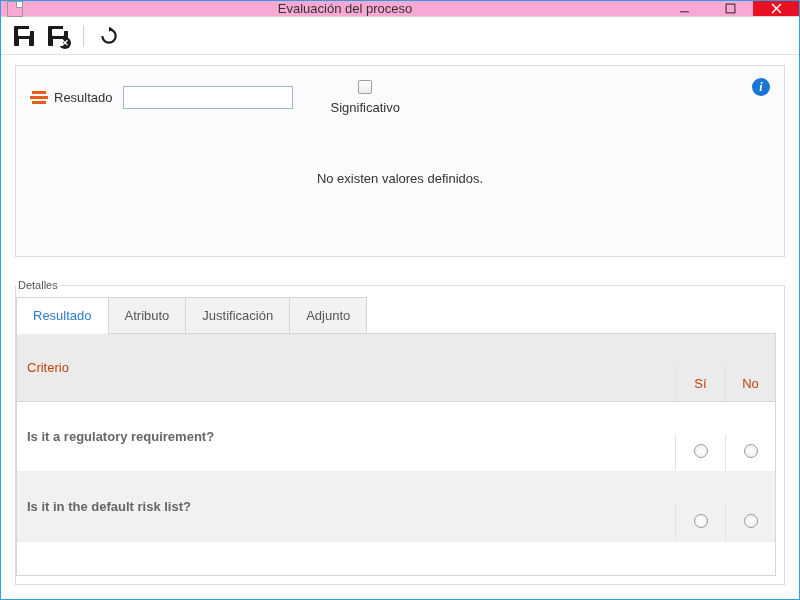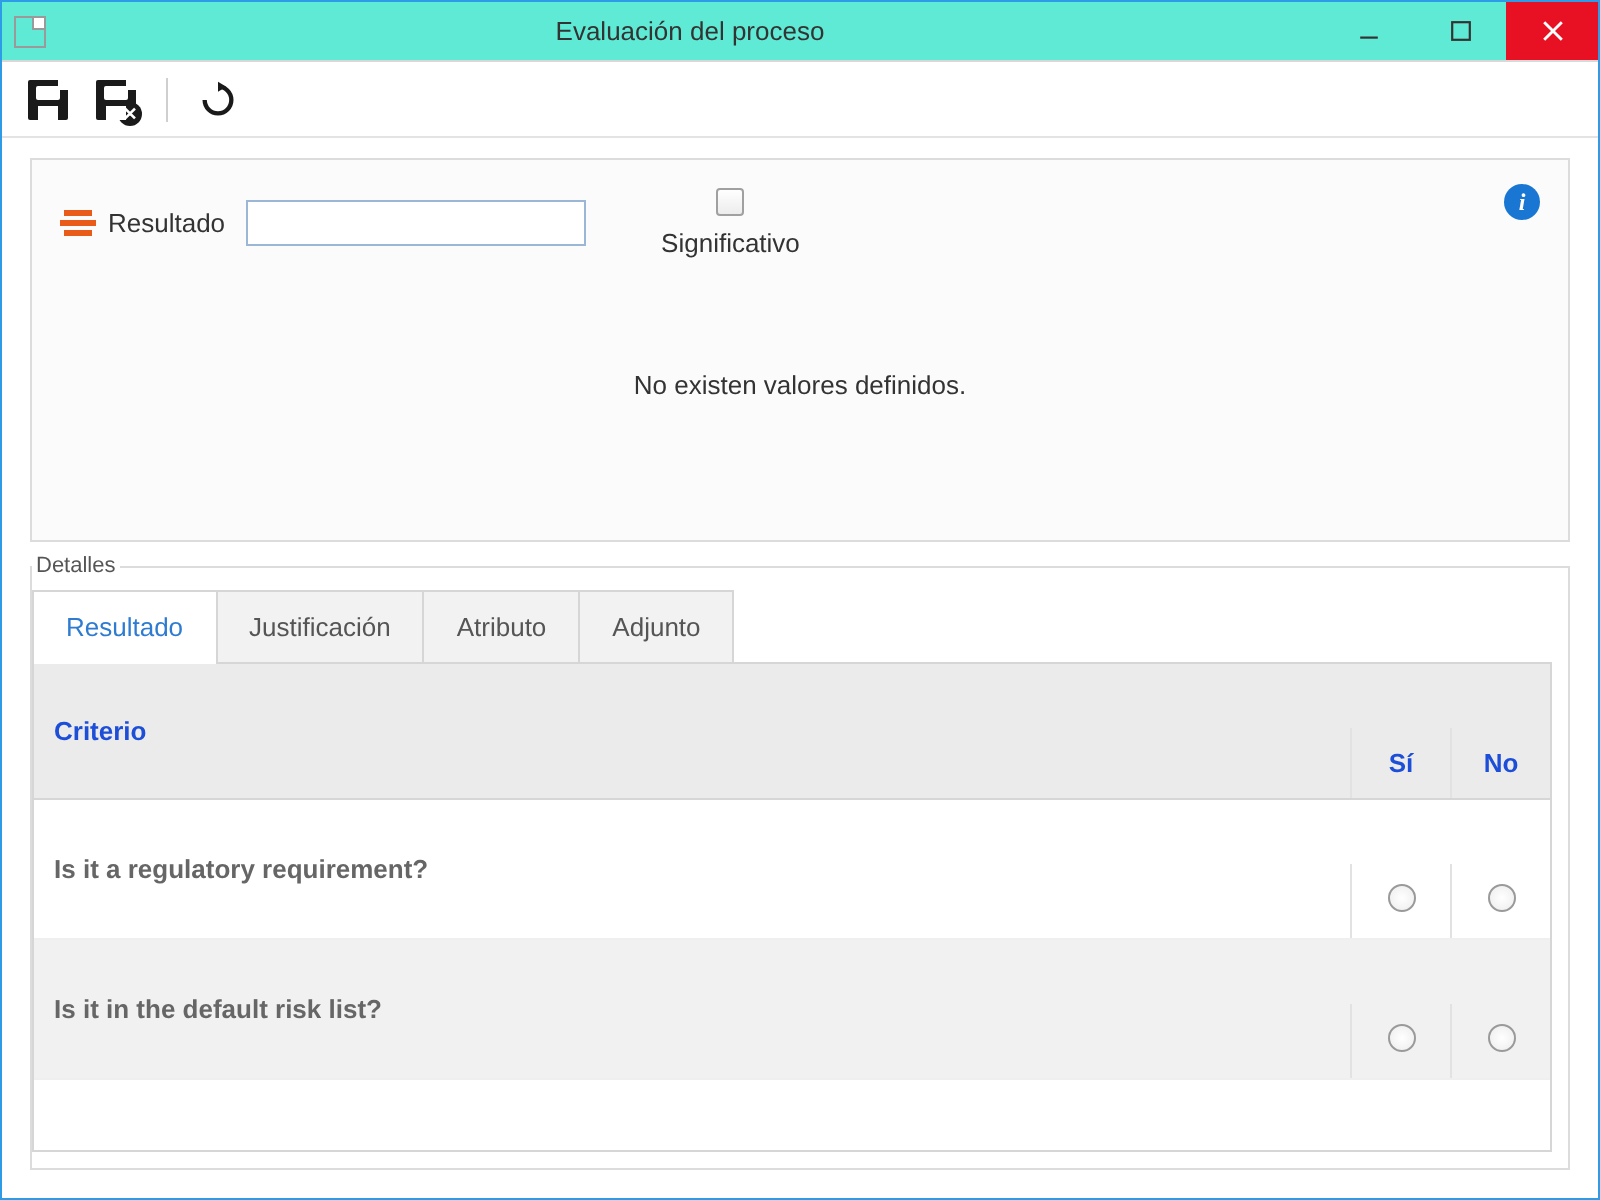--- a/index.html
+++ b/index.html
@@ -1,35 +1,35 @@
 <!DOCTYPE html>
 <html><head>
 <meta charset="utf-8">
 <style>
   * { box-sizing: border-box; margin: 0; padding: 0; }
   html, body { width: 800px; height: 600px; overflow: hidden; font-family: "Segoe UI", Tahoma, sans-serif; font-size: 13px; background: #fff; }
   .window { width: 800px; height: 600px; border: 1px solid #2e9be6; display: flex; flex-direction: column; background: #fff; }
-  .titlebar { height: 30px; background: #5eead4; display: flex; align-items: center; border-bottom: 1px solid #d8d8d8; }
+  .titlebar { height: 16px; background: #f9a8d4; display: flex; align-items: center; border-bottom: 1px solid #d8d8d8; }
   .titlebar .app-icon { width: 16px; height: 16px; margin: 0 6px; display:inline-block; border:1px solid #9a9a9a; position:relative; }
   .titlebar .app-icon::before { content:""; position:absolute; top:0; right:0; width:5px; height:5px; border-left:1px solid #9a9a9a; border-bottom:1px solid #9a9a9a; background:#fff; }
   .titlebar .title { flex:1; text-align:center; font-size:13px; color:#333; }
   .win-buttons { display:flex; height:100%; }
   .win-btn { width:46px; height:100%; display:flex; align-items:center; justify-content:center; color:#333; cursor:pointer; }
   .win-btn.close { background:#e81123; color:#fff; }
   .win-btn svg { width:11px; height:11px; }
   .toolbar { height:38px; background:#fff; display:flex; align-items:center; padding:0 8px; border-bottom:1px solid #e3e3e3; gap:4px; }
   .tool-btn { width:30px; height:30px; display:flex; align-items:center; justify-content:center; cursor:pointer; position:relative; }
   .tool-sep { width:1px; height:22px; background:#cfcfcf; margin:0 6px; }
   .save-icon { width:20px; height:20px; background:#1a1a1a; position:relative; border-radius:1px; }
   .save-icon::before { content:""; position:absolute; top:3px; left:4px; width:12px; height:7px; background:#fff; border-radius:1px; }
   .save-icon::after { content:""; position:absolute; bottom:0; left:5px; width:10px; height:7px; background:#fff; border-top:3px solid #1a1a1a; }
   .save-clip { position:absolute; top:0; right:0; width:5px; height:5px; background:#fff; }
   .save-x { position:absolute; bottom:-3px; right:-3px; width:12px; height:12px; border-radius:50%; background:#1a1a1a; color:#fff; font-size:9px; line-height:12px; text-align:center; font-weight:bold; }
   .refresh-icon svg { width:20px; height:20px; }
-  .content { flex:1; padding:10px 14px 14px 14px; display:flex; flex-direction:column; gap:0; }
+  .content { flex:1; padding:10px 14px 14px 14px; display:flex; flex-direction:column; gap:16px; }
   .panel { border:1px solid #dcdcdc; background:#fbfbfb; padding:14px 14px 10px 14px; position:relative; }
   .header-row { display:flex; align-items:center; gap:6px; }
   .result-icon { width:18px; height:14px; position:relative; }
   .result-icon .bar { position:absolute; left:0; width:18px; height:3px; background:#e85b19; }
   .result-icon .bar.t { top:0; width:14px; left:2px; }
   .result-icon .bar.m { top:5px; }
   .result-icon .bar.b { top:10px; width:14px; left:2px; }
   .lbl { color:#333; font-size:13px; }
   .result-input { width:170px; height:23px; border:1px solid #9bb7d6; background:#fff; padding:0 4px; margin-left:4px; }
   .sig-group { display:flex; align-items:center; gap:6px; margin-left:32px;flex-direction:column; }
@@ -37,21 +37,21 @@
   .info-btn { position:absolute; top:12px; right:14px; width:18px; height:18px; border-radius:50%; background:#1976d2; color:#fff; font-weight:bold; font-size:12px; text-align:center; line-height:18px; cursor:pointer; font-family:Georgia, serif; font-style:italic; }
   .empty-msg { text-align:center; color:#333; padding:56px 0 60px 0; font-size:13px; }
   fieldset.details { border:1px solid #dcdcdc; padding:6px 8px 8px 0; margin-top:6px; flex:1; display:flex; flex-direction:column; }
   fieldset.details legend { font-size:11px; color:#555; padding:0 2px; }
   .tabs { display:flex; }
   .tab { padding:10px 16px; border:1px solid #d6d6d6; border-bottom:none; background:#f2f2f2; color:#555; cursor:pointer; font-size:13px; margin-right:-1px; }
   .tab.active { background:#fff; color:#2e7bd1; position:relative; }
   .tab.active::after { content:""; position:absolute; left:0; right:0; bottom:-1px; height:1px; background:#fff; }
   .grid { border:1px solid #d6d6d6; background:#fff; flex:1; display:flex; flex-direction:column; }
   .grid-head, .grid-row { display:flex; align-items:center;font-weight:bold; }
-  .grid-head { background:#ebebeb; border-bottom:1px solid #d6d6d6; font-weight:bold; color:#1d4ed8; }
+  .grid-head { background:#ebebeb; border-bottom:1px solid #d6d6d6; font-weight:normal; color:#c2410c; }
   .col-c { flex:1; padding:10px 10px; }
   .col-y, .col-n { width:50px; text-align:center; padding:10px 0; border-left:1px solid #e2e2e2;margin-top:32px; }
   .grid-row { border-bottom:1px solid #efefef; color:#666; }
   .grid-row.alt { background:#f1f1f1;align-items:center; }
   .radio { display:inline-block; width:14px; height:14px; border:1px solid #9a9a9a; border-radius:50%; background:radial-gradient(#fff,#ececec); cursor:pointer; }
   .grid-fill { flex:1; }
 </style>
 </head>
 <body>
 
@@ -116,22 +116,22 @@
         </div>
       </div>
       <div class="info-btn">i</div>
       <div class="empty-msg">No existen valores definidos.</div>
     </div>
 
     <fieldset class="details">
       <legend>Detalles</legend>
       <div class="tabs">
         <div class="tab active">Resultado</div>
+        <div class="tab">Atributo</div>
         <div class="tab">Justificación</div>
-        <div class="tab">Atributo</div>
         <div class="tab">Adjunto</div>
       </div>
       <div class="grid">
         <div class="grid-head">
           <div class="col-c">Criterio</div>
           <div class="col-y">Sí</div>
           <div class="col-n">No</div>
         </div>
         <div class="grid-row">
           <div class="col-c">Is it a regulatory requirement?</div>

